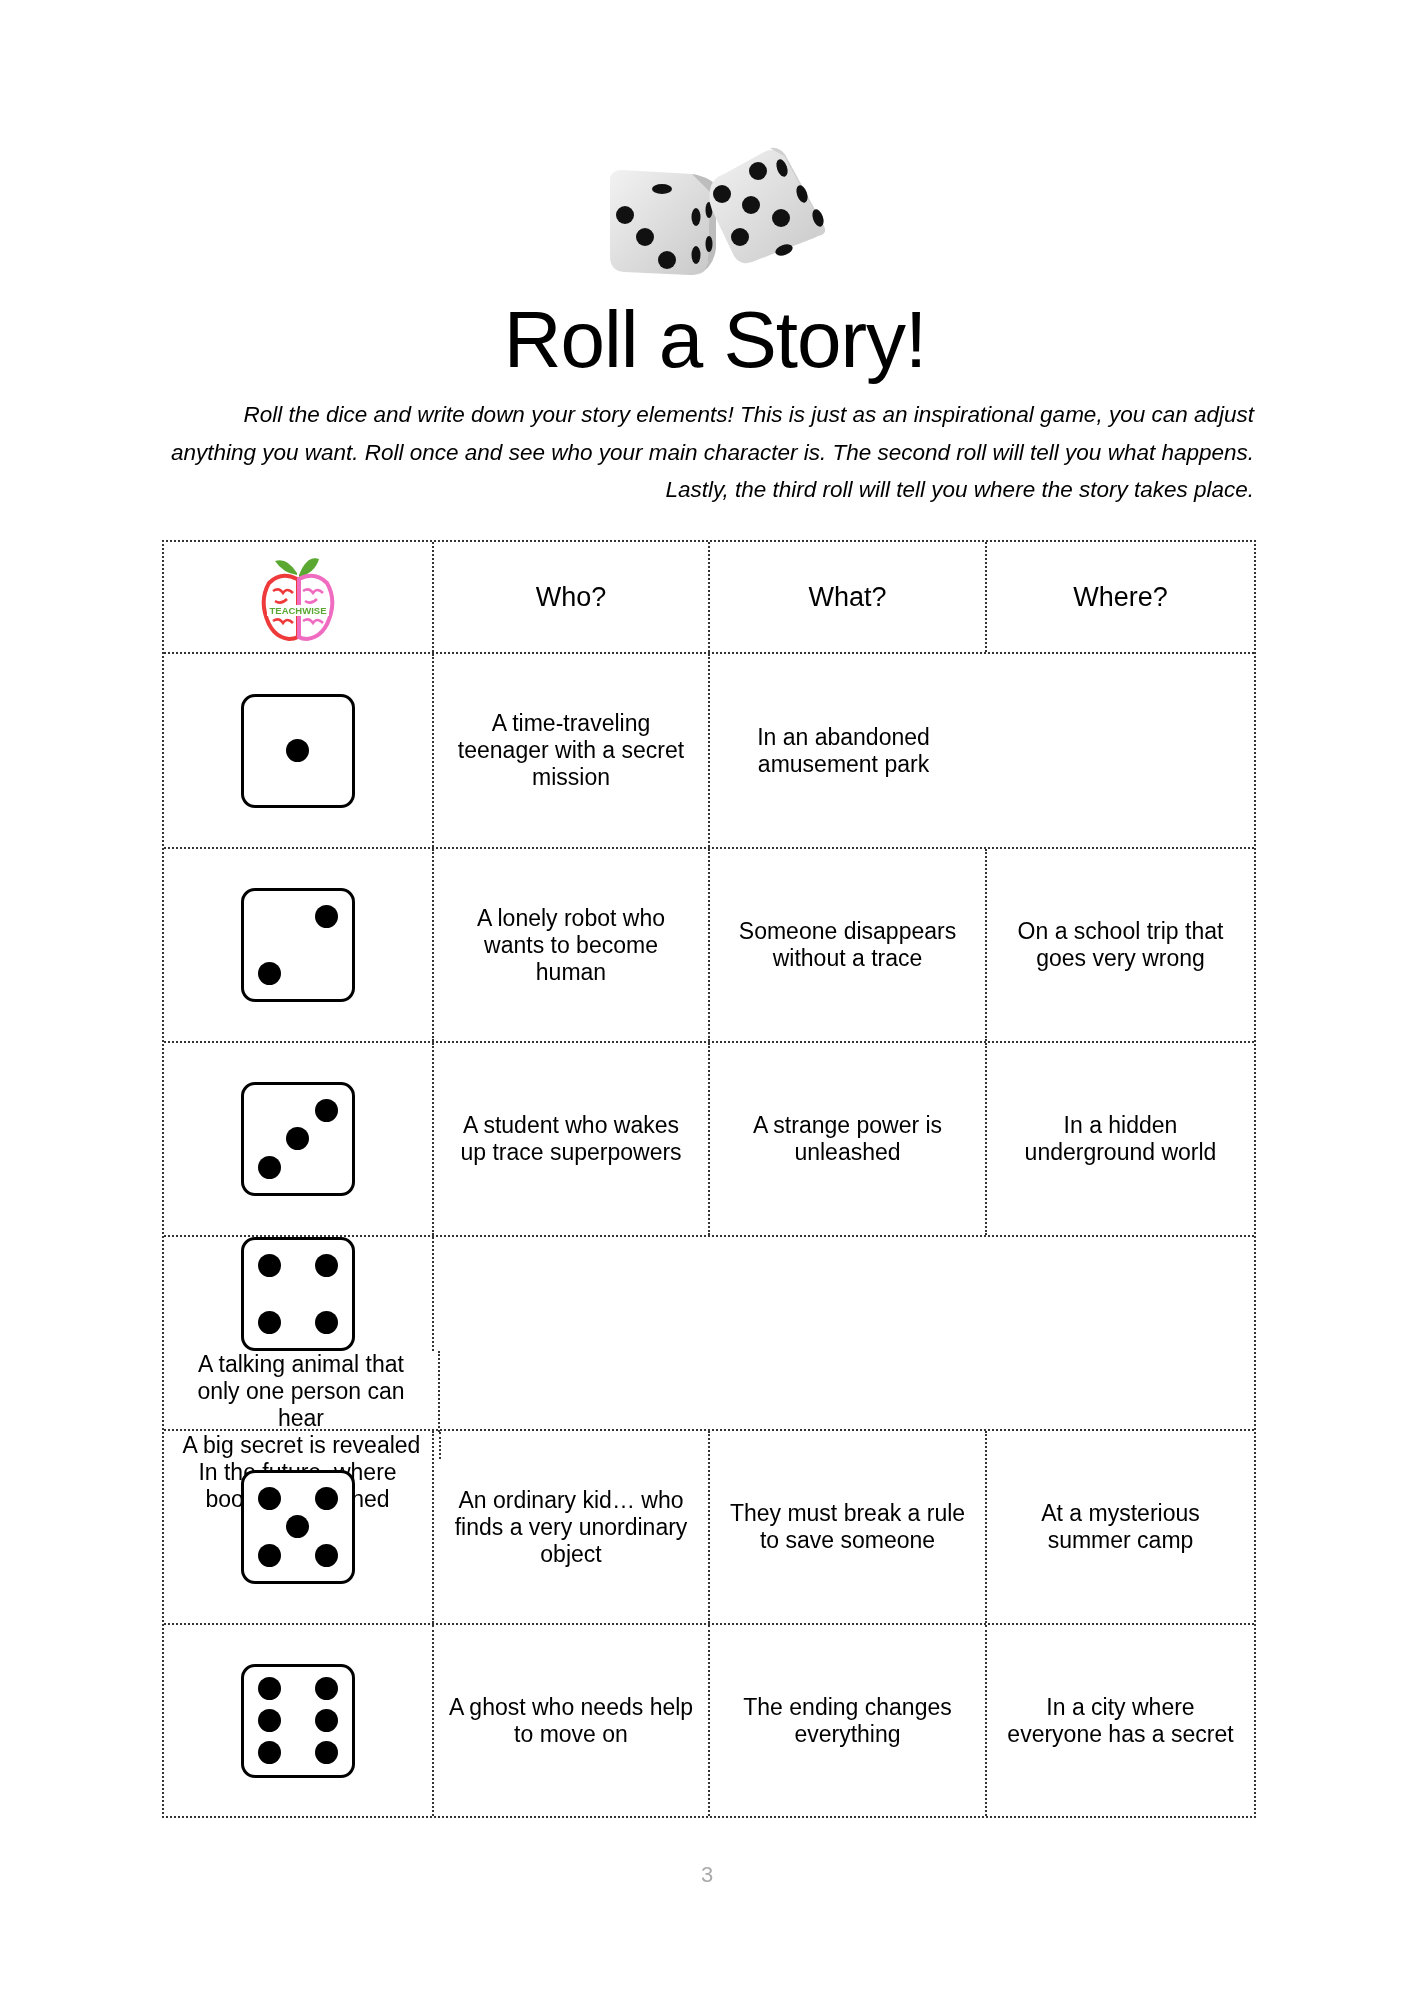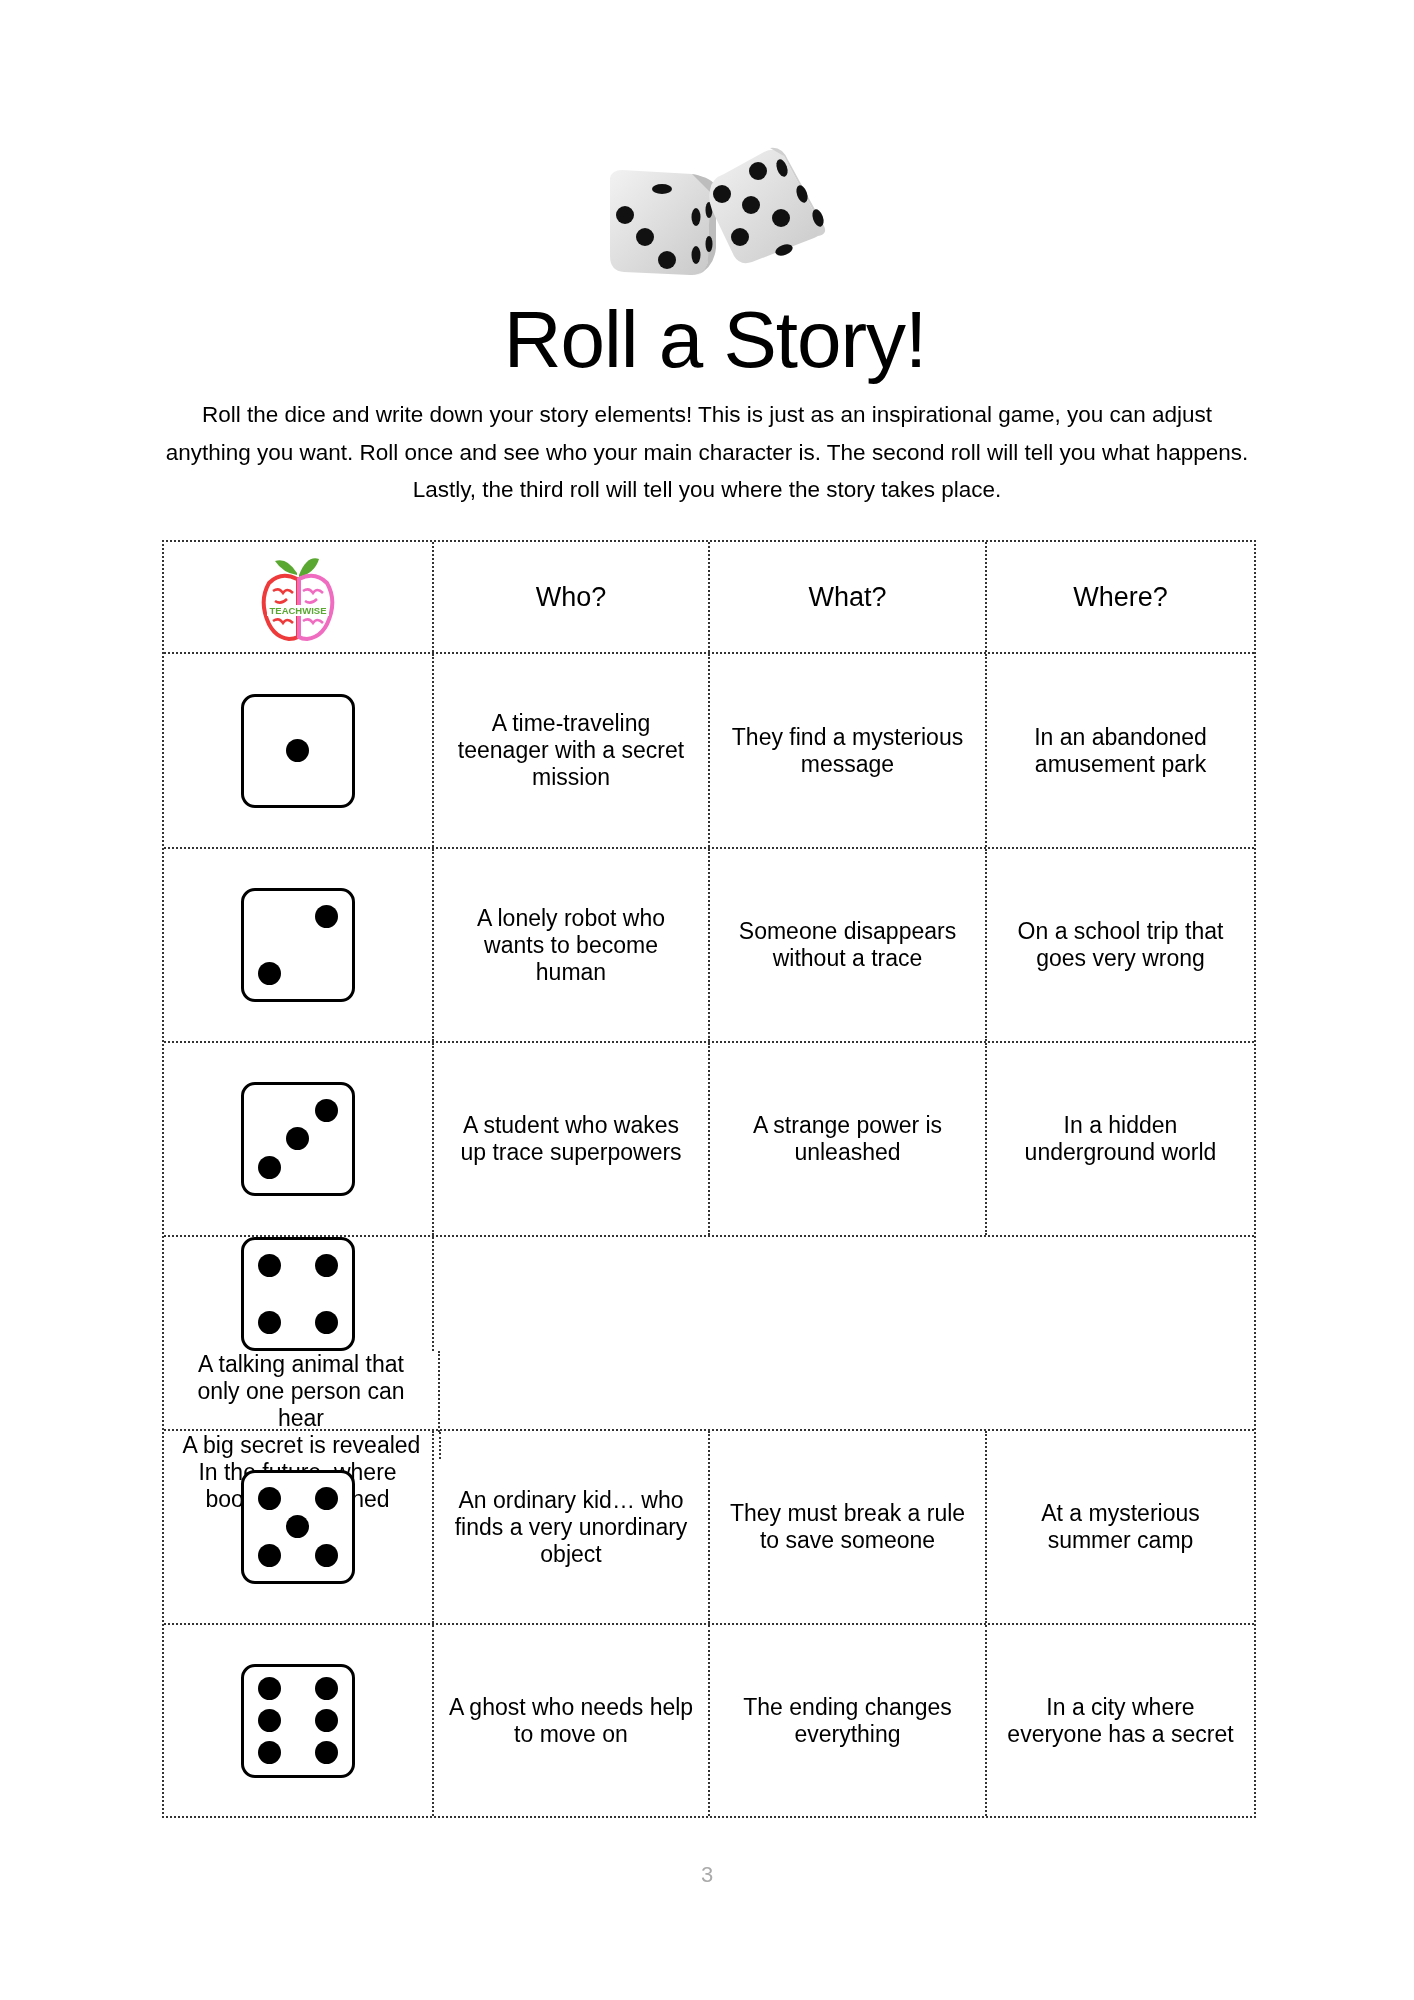--- a/index.html
+++ b/index.html
@@ -1,22 +1,22 @@
 <!DOCTYPE html>
 <html><head>
 <meta charset="utf-8">
 <style>
   html, body { margin:0; padding:0; background:#ffffff; }
   body { width:1414px; height:2000px; position:relative; overflow:hidden;
          font-family:"Liberation Sans", "DejaVu Sans", sans-serif; color:#000; }
   .dice-art { position:absolute; left:592px; top:130px; width:240px; height:150px; }
   .title { position:absolute; left:0; width:1414px; top:292px; text-align:center;
            font-size:80px; font-weight:500; letter-spacing:-1px; line-height:96px;padding-left:8px; }
-  .desc { position:absolute; left:160px; width:1094px; top:396px; text-align:center;
-          font-size:22.5px; line-height:37.5px; }
+  .desc { position:absolute; left:160px; width:1094px; top:396px; text-align:right;
+          font-size:22.5px; line-height:37.5px;font-style:italic; }
   .table { position:absolute; left:162px; top:540px; width:1094px; height:1278px;
            border:2px dotted #333; box-sizing:border-box; }
   .row { position:absolute; left:0; width:100%; border-bottom:2px dotted #333; box-sizing:border-box; display:flex; }
   .row:last-child { border-bottom:none; }
   .cell { height:100%; box-sizing:border-box; border-right:2px dotted #333;
           display:flex; align-items:center; justify-content:center; text-align:center; }
   .cell:last-child { border-right:none; }
   .c0 { width:270px; } .c1 { width:276px; } .c2 { width:277px; } .c3 { width:267px; }
   .hdr { font-size:27px; }
   .txt { font-size:23px; line-height:27px; padding:0 14px; }
@@ -85,21 +85,20 @@
     <div class="cell c3 hdr">Where?</div>
   </div>
 
   <div class="row" style="top:112px;height:195px;">
     <div class="cell c0">
       <div class="die">
         <div class="pip" style="left:42px;top:42px;"></div>
       </div>
     </div>
     <div class="cell c1 txt">A time-traveling teenager with a secret mission</div>
-    <div class="cell c2 txt">They find a mysterious message</div>
     <div class="cell c3 txt">In an abandoned amusement park</div>
   </div>
 
   <div class="row" style="top:307px;height:194px;">
     <div class="cell c0">
       <div class="die">
         <div class="pip" style="left:71px;top:14px;"></div>
         <div class="pip" style="left:14px;top:71px;"></div>
       </div>
     </div>

